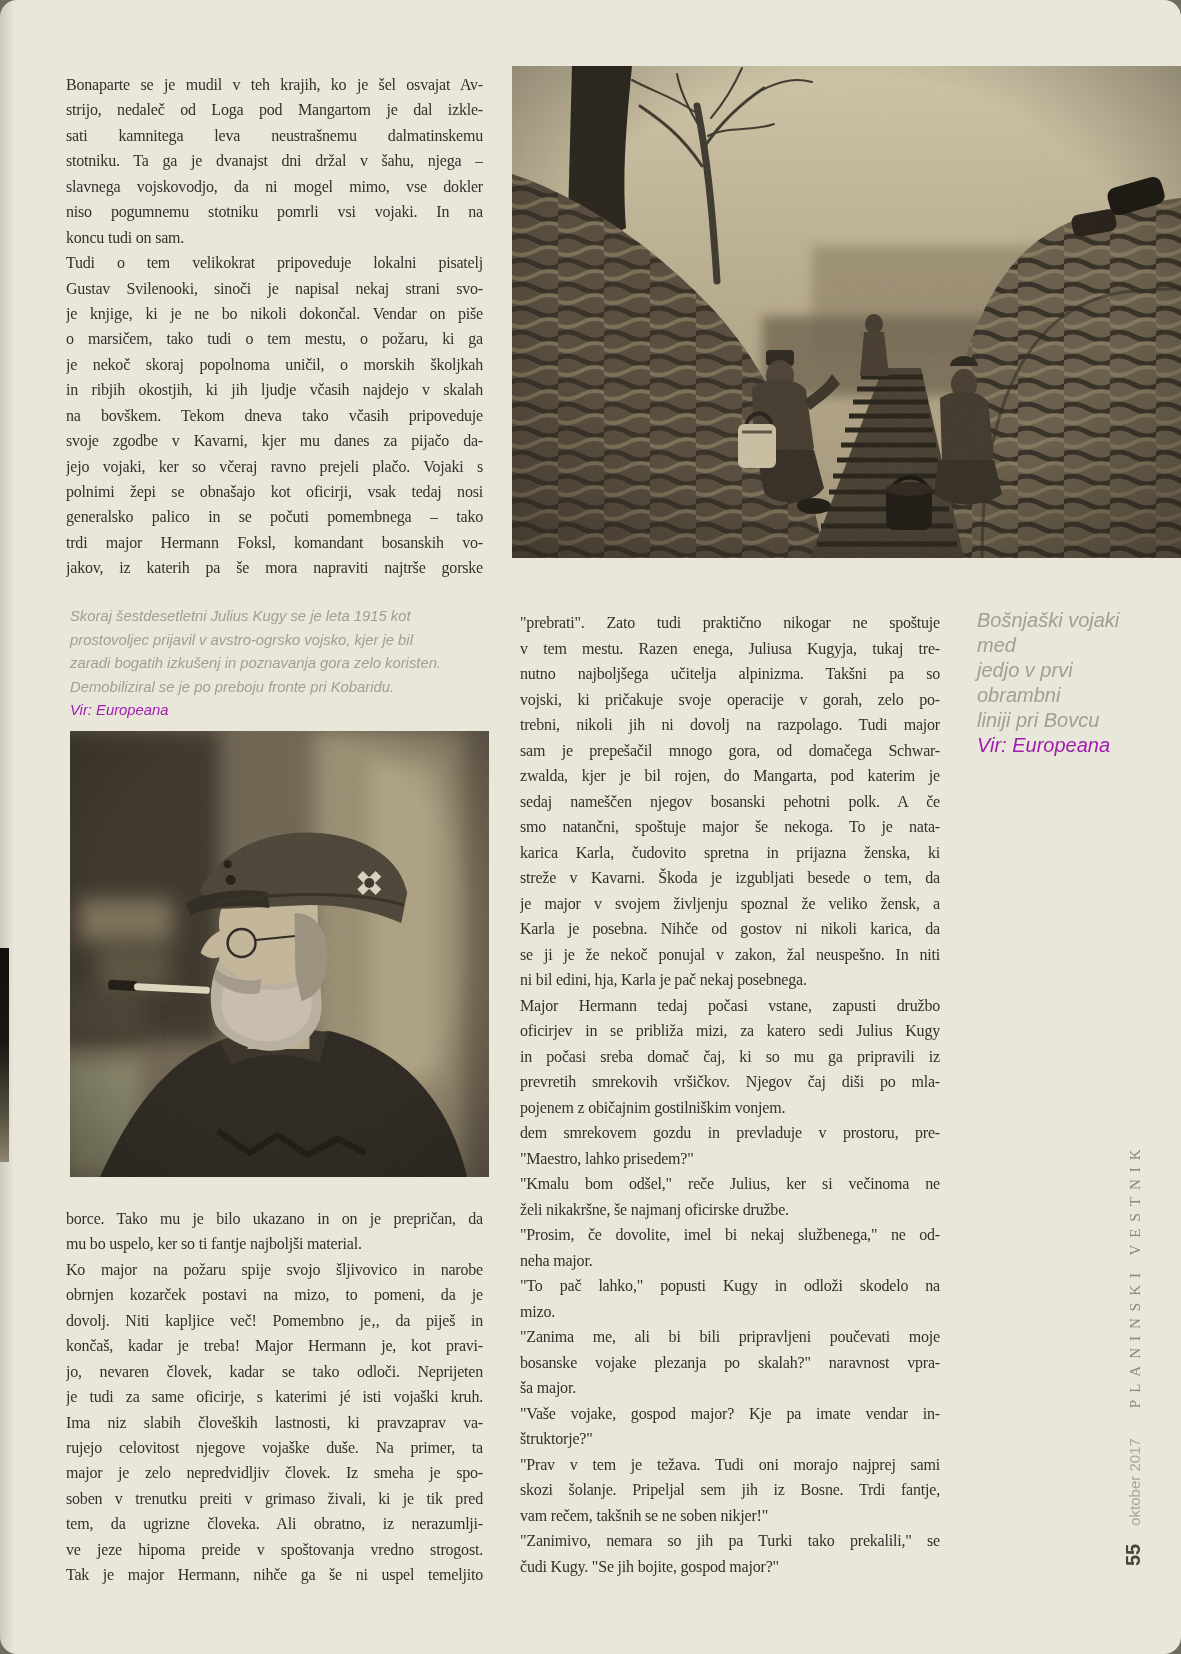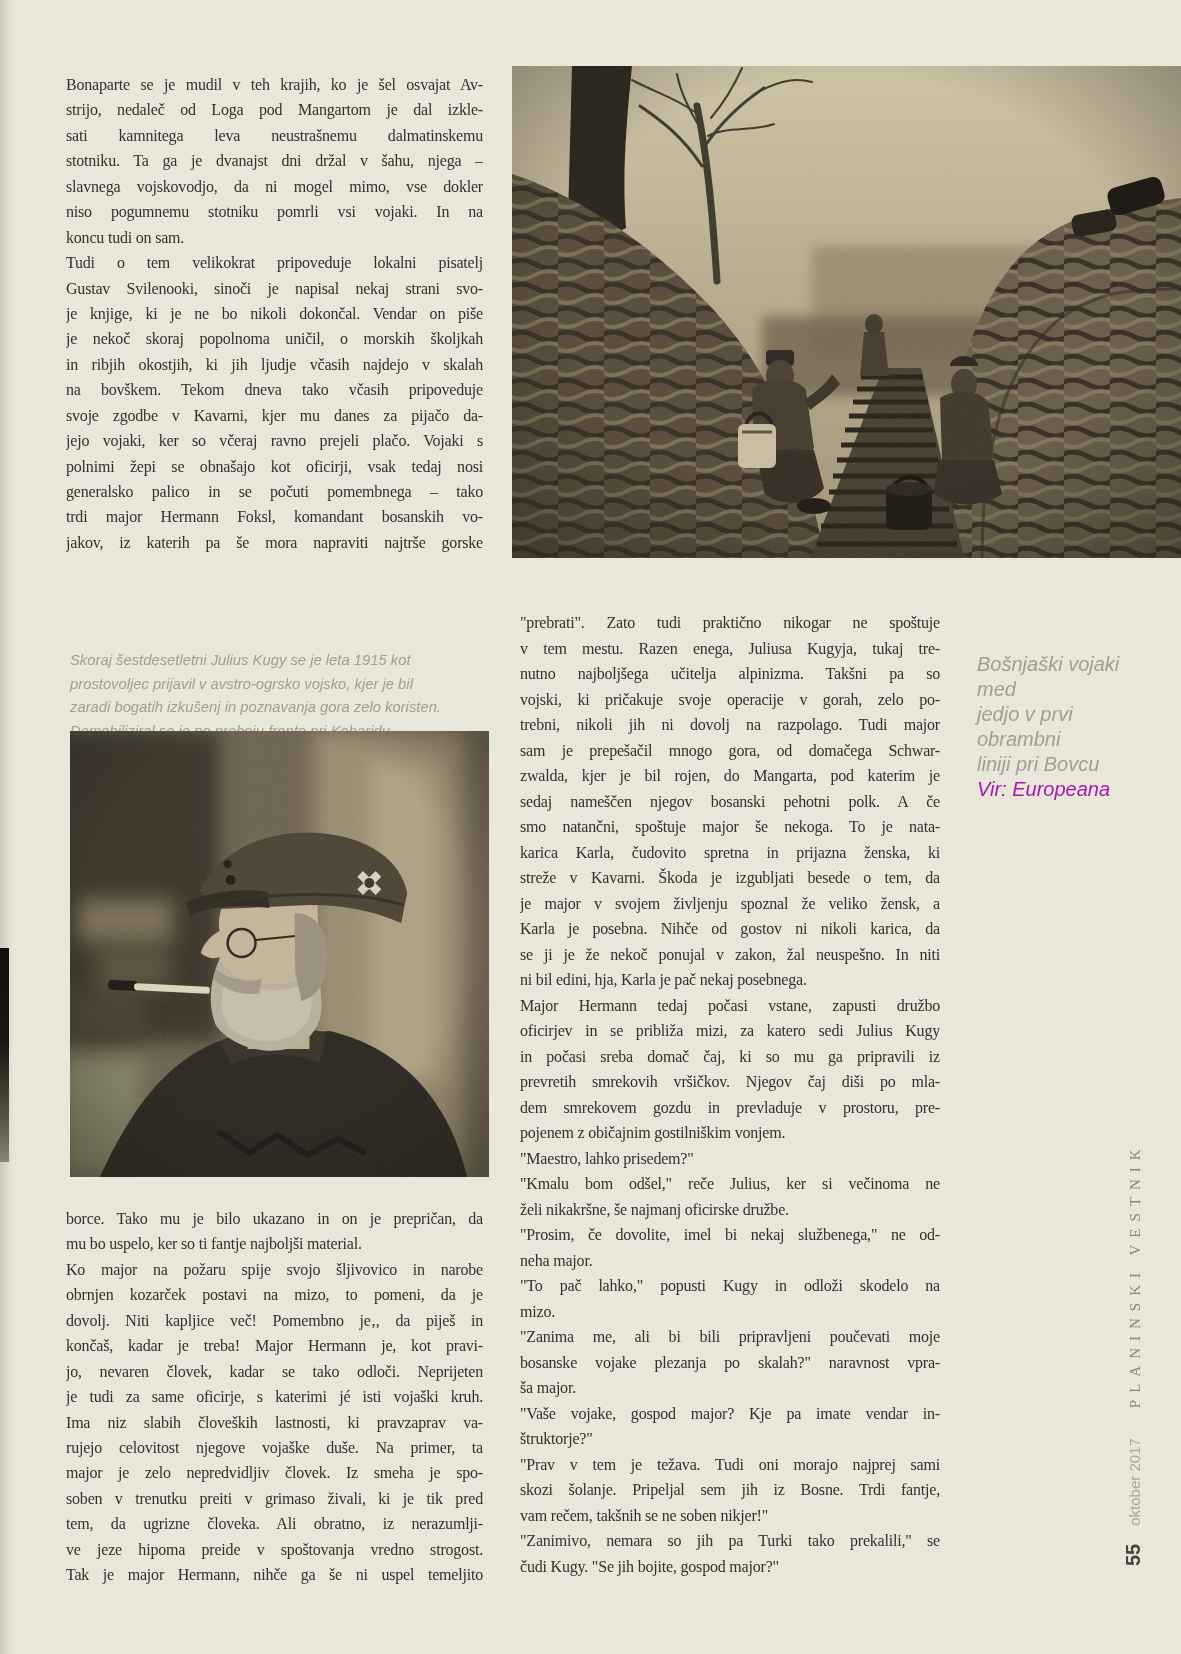--- a/index.html
+++ b/index.html
@@ -1,29 +1,29 @@
 <!DOCTYPE html>
 <html><head>
 <meta charset="utf-8">
 <style>
   html,body{margin:0;padding:0;background:#6f6b60;}
   .page{position:relative;width:1181px;height:1654px;background:#e9e6da;overflow:hidden;
-        font-family:"Liberation Serif",serif;}
+        font-family:"Liberation Serif",serif;border-radius:17px;}
   .edge-left{position:absolute;left:0;top:0;bottom:0;width:14px;
         background:linear-gradient(90deg,rgba(60,55,40,.16),rgba(60,55,40,0));}
   .sliver{position:absolute;left:0;top:948px;width:9px;height:214px;
         background:linear-gradient(180deg,#11100c 0%,#1b1813 45%,#56503f 78%,#8d8472 100%);}
   .textblock{position:absolute;font-family:"Liberation Serif",serif;font-size:16px;
         color:#33312a;letter-spacing:-0.2px;}
   .textblock .line{height:25.45px;line-height:25.45px;overflow:hidden;
         text-align:justify;text-align-last:justify;}
   .textblock .line.pend{text-align-last:left;}
   #right-col .line{height:25.5px;line-height:25.5px;}
   .caption{position:absolute;font-family:"Liberation Sans",sans-serif;font-style:italic;
-        color:#a19e93;margin-top:44px;}
+        color:#a19e93;}
   .caption .line{text-align:left;text-align-last:left;}
   #left-caption{font-size:14.8px;}
   #left-caption .line{line-height:23.5px;}
   #right-caption{font-size:20px;}
   #right-caption .line{line-height:25px;}
   .credit{color:#a21caf;}
   #left-caption .credit{line-height:23.5px;}
   #right-caption .credit{line-height:25px;}
   .photo{position:absolute;overflow:hidden;}
   .photo svg{display:block;width:100%;height:100%;}
@@ -45,20 +45,21 @@
       <div class="line">Bonaparte se je mudil v teh krajih, ko je šel osvajat Av-</div>
       <div class="line">strijo, nedaleč od Loga pod Mangartom je dal izkle-</div>
       <div class="line">sati kamnitega leva neustrašnemu dalmatinskemu</div>
       <div class="line">stotniku. Ta ga je dvanajst dni držal v šahu, njega –</div>
       <div class="line">slavnega vojskovodjo, da ni mogel mimo, vse dokler</div>
       <div class="line">niso pogumnemu stotniku pomrli vsi vojaki. In na</div>
       <div class="line pend">koncu tudi on sam.</div>
       <div class="line">Tudi o tem velikokrat pripoveduje lokalni pisatelj</div>
       <div class="line">Gustav Svilenooki, sinoči je napisal nekaj strani svo-</div>
       <div class="line">je knjige, ki je ne bo nikoli dokončal. Vendar on piše</div>
+      <div class="line">o marsičem, tako tudi o tem mestu, o požaru, ki ga</div>
       <div class="line">je nekoč skoraj popolnoma uničil, o morskih školjkah</div>
       <div class="line">in ribjih okostjih, ki jih ljudje včasih najdejo v skalah</div>
       <div class="line">na bovškem. Tekom dneva tako včasih pripoveduje</div>
       <div class="line">svoje zgodbe v Kavarni, kjer mu danes za pijačo da-</div>
       <div class="line">jejo vojaki, ker so včeraj ravno prejeli plačo. Vojaki s</div>
       <div class="line">polnimi žepi se obnašajo kot oficirji, vsak tedaj nosi</div>
       <div class="line">generalsko palico in se počuti pomembnega – tako</div>
       <div class="line">trdi major Hermann Foksl, komandant bosanskih vo-</div>
       <div class="line">jakov, iz katerih pa še mora napraviti najtrše gorske</div>
     </section>
@@ -239,22 +240,22 @@
       <div class="line">karica Karla, čudovito spretna in prijazna ženska, ki</div>
       <div class="line">streže v Kavarni. Škoda je izgubljati besede o tem, da</div>
       <div class="line">je major v svojem življenju spoznal že veliko žensk, a</div>
       <div class="line">Karla je posebna. Nihče od gostov ni nikoli karica, da</div>
       <div class="line">se ji je že nekoč ponujal v zakon, žal neuspešno. In niti</div>
       <div class="line pend">ni bil edini, hja, Karla je pač nekaj posebnega.</div>
       <div class="line">Major Hermann tedaj počasi vstane, zapusti družbo</div>
       <div class="line">oficirjev in se približa mizi, za katero sedi Julius Kugy</div>
       <div class="line">in počasi sreba domač čaj, ki so mu ga pripravili iz</div>
       <div class="line">prevretih smrekovih vršičkov. Njegov čaj diši po mla-</div>
+      <div class="line pend">pojenem z običajnim gostilniškim vonjem.</div>
       <div class="line">dem smrekovem gozdu in prevladuje v prostoru, pre-</div>
-      <div class="line pend">pojenem z običajnim gostilniškim vonjem.</div>
       <div class="line pend">"Maestro, lahko prisedem?"</div>
       <div class="line">"Kmalu bom odšel," reče Julius, ker si večinoma ne</div>
       <div class="line pend">želi nikakršne, še najmanj oficirske družbe.</div>
       <div class="line">"Prosim, če dovolite, imel bi nekaj službenega," ne od-</div>
       <div class="line pend">neha major.</div>
       <div class="line">"To pač lahko," popusti Kugy in odloži skodelo na</div>
       <div class="line pend">mizo.</div>
       <div class="line">"Zanima me, ali bi bili pripravljeni poučevati moje</div>
       <div class="line">bosanske vojake plezanja po skalah?" naravnost vpra-</div>
       <div class="line pend">ša major.</div>

